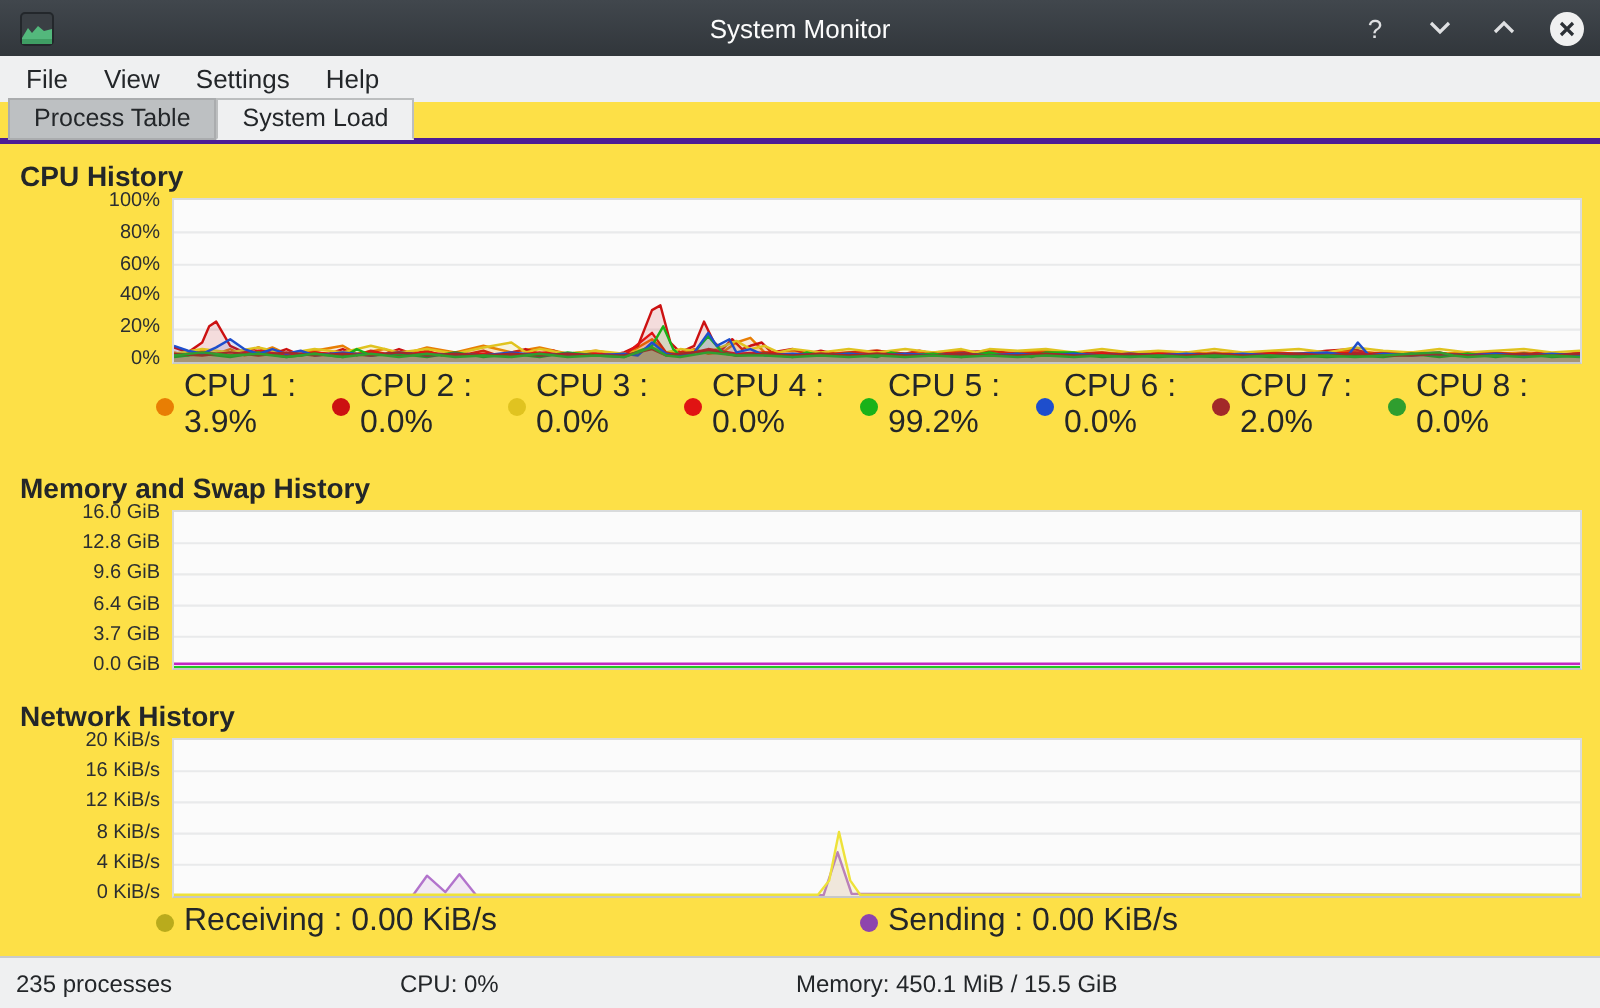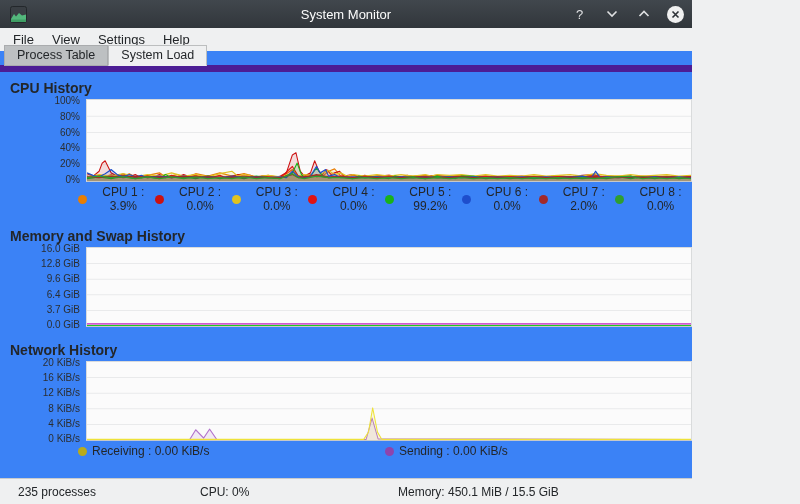--- a/index.html
+++ b/index.html
@@ -1,63 +1,63 @@
 <!DOCTYPE html>
 <html><head>
 <meta charset="utf-8">
 <style>
   * { box-sizing: border-box; margin: 0; padding: 0; }
   html,body { width:800px; height:504px; overflow:hidden; }
   body { font-family:"Liberation Sans","DejaVu Sans",sans-serif; background:#eff0f1; }
-  .window { width:692px; height:504px; display:flex; flex-direction:column; background:#3b82f6; }
+  .window { width:800px; height:504px; display:flex; flex-direction:column; background:#fde047; }
 
   
   .titlebar { height:28px; flex:0 0 28px; background:linear-gradient(#41474d,#31363b);
     display:flex; align-items:center; padding:0 8px; color:#fcfcfc; position:relative; }
   .app-icon { width:17px; height:17px; margin-left:2px; }
   .title { position:absolute; left:0; right:0; text-align:center; font-size:13px; color:#fcfcfc; }
   .controls { margin-left:auto; display:flex; align-items:center; gap:15px; z-index:2; }
   .ctl { width:17px; height:17px; display:flex; align-items:center; justify-content:center;
     color:#dfe0e2; font-size:13px; cursor:default; }
   .ctl svg { display:block; }
   .close-btn { background:#f0f0f0; border-radius:50%; }
 
   
   .menubar { height:23px; flex:0 0 23px; display:flex; align-items:center; padding-left:4px;
     background:#eff0f1; color:#232629; font-size:13px; }
   .menu-item { padding:2px 9px; border-radius:2px; }
 
   
   .tabbar { height:21px; flex:0 0 21px; display:flex; align-items:flex-end; padding-left:4px;
-    border-bottom:7px solid #4c1d95; }
+    border-bottom:3px solid #4c1d95; }
   .tab { font-size:12.5px; color:#232629; padding:2px 12px 3px 12px; border:1px solid #aaacae;
     border-bottom:none; background:#bdc0c2; margin-bottom:-1px; border-bottom:1px solid #aaacae; }
   .tab.active { background:#eff0f1; border:1px solid #bcbebf; border-bottom:1px solid #eff0f1;
     position:relative; z-index:1; }
 
   
   .content { flex:1 1 auto; overflow:hidden; }
   .section-title { font-size:14px; font-weight:bold; color:#232629; margin:8px 0 3px 10px; }
   .section-title.gap { margin-top:15px; }
   .chart-row { display:flex; }
   .tick-col { width:86px; flex:0 0 86px; position:relative;text-align:center; }
   .tick { position:absolute; right:6px; font-size:10px; color:#2b2e31; white-space:nowrap; }
   .plot { width:705px; background:#fbfbfb; border:1px solid #d9dbdc; border-bottom-color:#c6c8c9; }
   .plot svg { display:block; }
   .legend { display:flex; margin:3px 0 0 78px; align-items:center; }
-  .legend-item { display:flex; align-items:center; font-size:12px; color:#232629;text-align:center; }
+  .legend-item { display:flex; align-items:center; font-size:16px; color:#232629; }
   .legend-item.w8 { width:88px; }
   .legend-item.w2 { width:352px; }
   .dot { width:9px; height:9px; border-radius:50%; margin-right:5px; flex:0 0 9px; }
 
   
   .statusbar { height:26px; flex:0 0 26px; border-top:1px solid #c9cbcc; position:relative;
     font-size:12px; color:#232629; background:#eff0f1; }
   .statusbar span { position:absolute; top:6px; white-space:nowrap; }
-  .st-processes { left:18px; } .st-cpu { left:200px; } .st-mem { left:398px; } .st-swap { left:590px; }
+  .st-processes { left:8px; } .st-cpu { left:200px; } .st-mem { left:398px; } .st-swap { left:590px; }
 </style>
 </head>
 <body>
 
 <div class="window">
 
   <div class="titlebar">
     <svg class="app-icon" viewBox="0 0 17 17">
       <rect x="0.5" y="0.5" width="16" height="16" rx="2" fill="#3a3f44" stroke="#23272b"></rect>
       <polygon points="1,13 4,8 6,10.5 9,7 12,9.5 16,8.5 16,16 1,16" fill="#53b87c"></polygon>

